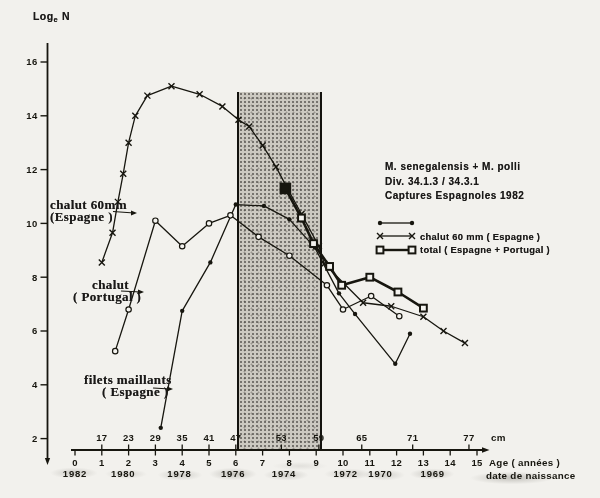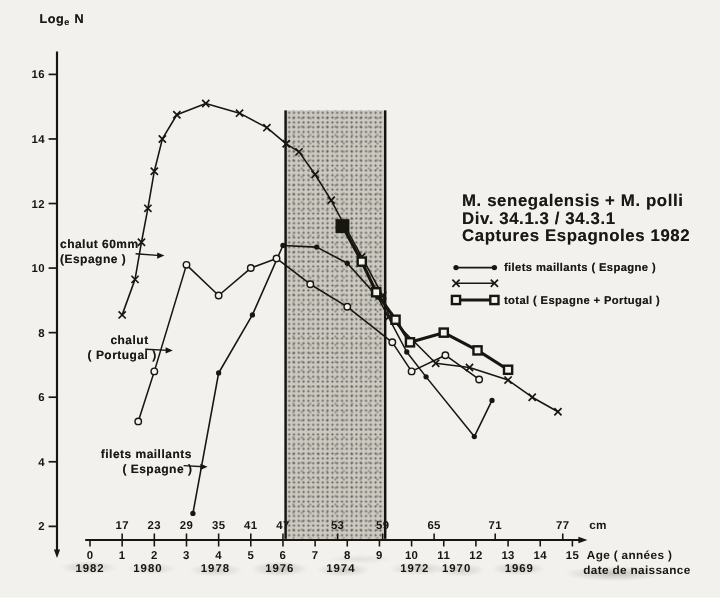--- a/index.html
+++ b/index.html
@@ -19,27 +19,27 @@
       radial-gradient(rgba(95,92,85,.45) .7px, transparent 1.3px);
     background-size:4px 4px,7px 7px;
     background-position:0 0,2px 3px;
     border-left:2px solid #14130f;
     border-right:2px solid #14130f;
   }
   .band-label{position:absolute;left:240px;top:52px;font-size:10px;line-height:13px;}
   .ylab{position:absolute;left:33px;top:10px;font-size:10.5px;}
   .ylab .sub{font-size:7.5px;vertical-align:-2px;}
   .ylab .unit{margin-left:4px;}
-  .ann{position:absolute;font-size:10px;line-height:12px;}
+  .ann{position:absolute;font-size:13px;line-height:12px;font-family:Liberation Serif, serif;}
   .ann-chalut60{left:50px;top:199px;}
   .ann-portugal{left:73px;top:279px;}
   .ann-portugal .l1{margin-left:19px;}
   .ann-filets{left:84px;top:374px;}
   .ann-filets .l2{margin-left:18px;}
-  .info{position:absolute;left:385px;top:160px;font-size:14px;line-height:14.5px;letter-spacing:.5px;}
+  .info{position:absolute;left:385px;top:160px;font-size:10px;line-height:14.5px;letter-spacing:.5px;}
   .legend{position:absolute;left:374px;top:216px;}
   .lrow{display:flex;align-items:center;height:13.6px;}
   .lrow svg{flex:0 0 46px;height:12px;}
   .lrow .llab{font-size:9.4px;letter-spacing:.3px;}
   .chart{position:absolute;left:0;top:0;}
   
   .smudge{
     position:absolute;left:0;top:452px;width:600px;height:46px;pointer-events:none;
     background-image:
       radial-gradient(ellipse 34px 8px at 74px 21px,  rgba(105,102,94,.28), transparent 70%),
@@ -240,28 +240,28 @@
     <div>Captures  Espagnoles 1982</div>
   </div>
 
   <div class="legend">
     <div class="lrow">
       <svg viewBox="0 0 46 12">
           <line x1="6" y1="6" x2="38" y2="6" stroke="#17160f" stroke-width="1.3"></line>
           <circle cx="6" cy="6" r="2.2" fill="#17160f"></circle>
           <circle cx="38" cy="6" r="2.2" fill="#17160f"></circle>
         </svg>
-      <span class="llab txt">filets  maillants ( Espagne )</span>
     </div>
     <div class="lrow">
       <svg viewBox="0 0 46 12">
           <line x1="6" y1="6" x2="38" y2="6" stroke="#17160f" stroke-width="1.3"></line>
           <path d="M3,3L9,9M3,9L9,3" stroke="#17160f" stroke-width="1.4" fill="none"></path>
           <path d="M35,3L41,9M35,9L41,3" stroke="#17160f" stroke-width="1.4" fill="none"></path>
         </svg>
+      <span class="llab txt">chalut  60 mm  ( Espagne )</span>
     </div>
     <div class="lrow">
       <svg viewBox="0 0 46 12">
           <line x1="6" y1="6" x2="38" y2="6" stroke="#17160f" stroke-width="2.4"></line>
           <rect x="2.6" y="2.6" width="6.8" height="6.8" fill="#f4f3ef" stroke="#17160f" stroke-width="2"></rect>
           <rect x="34.6" y="2.6" width="6.8" height="6.8" fill="#f4f3ef" stroke="#17160f" stroke-width="2"></rect>
         </svg>
       <span class="llab txt">total ( Espagne + Portugal )</span>
     </div>
   </div>

